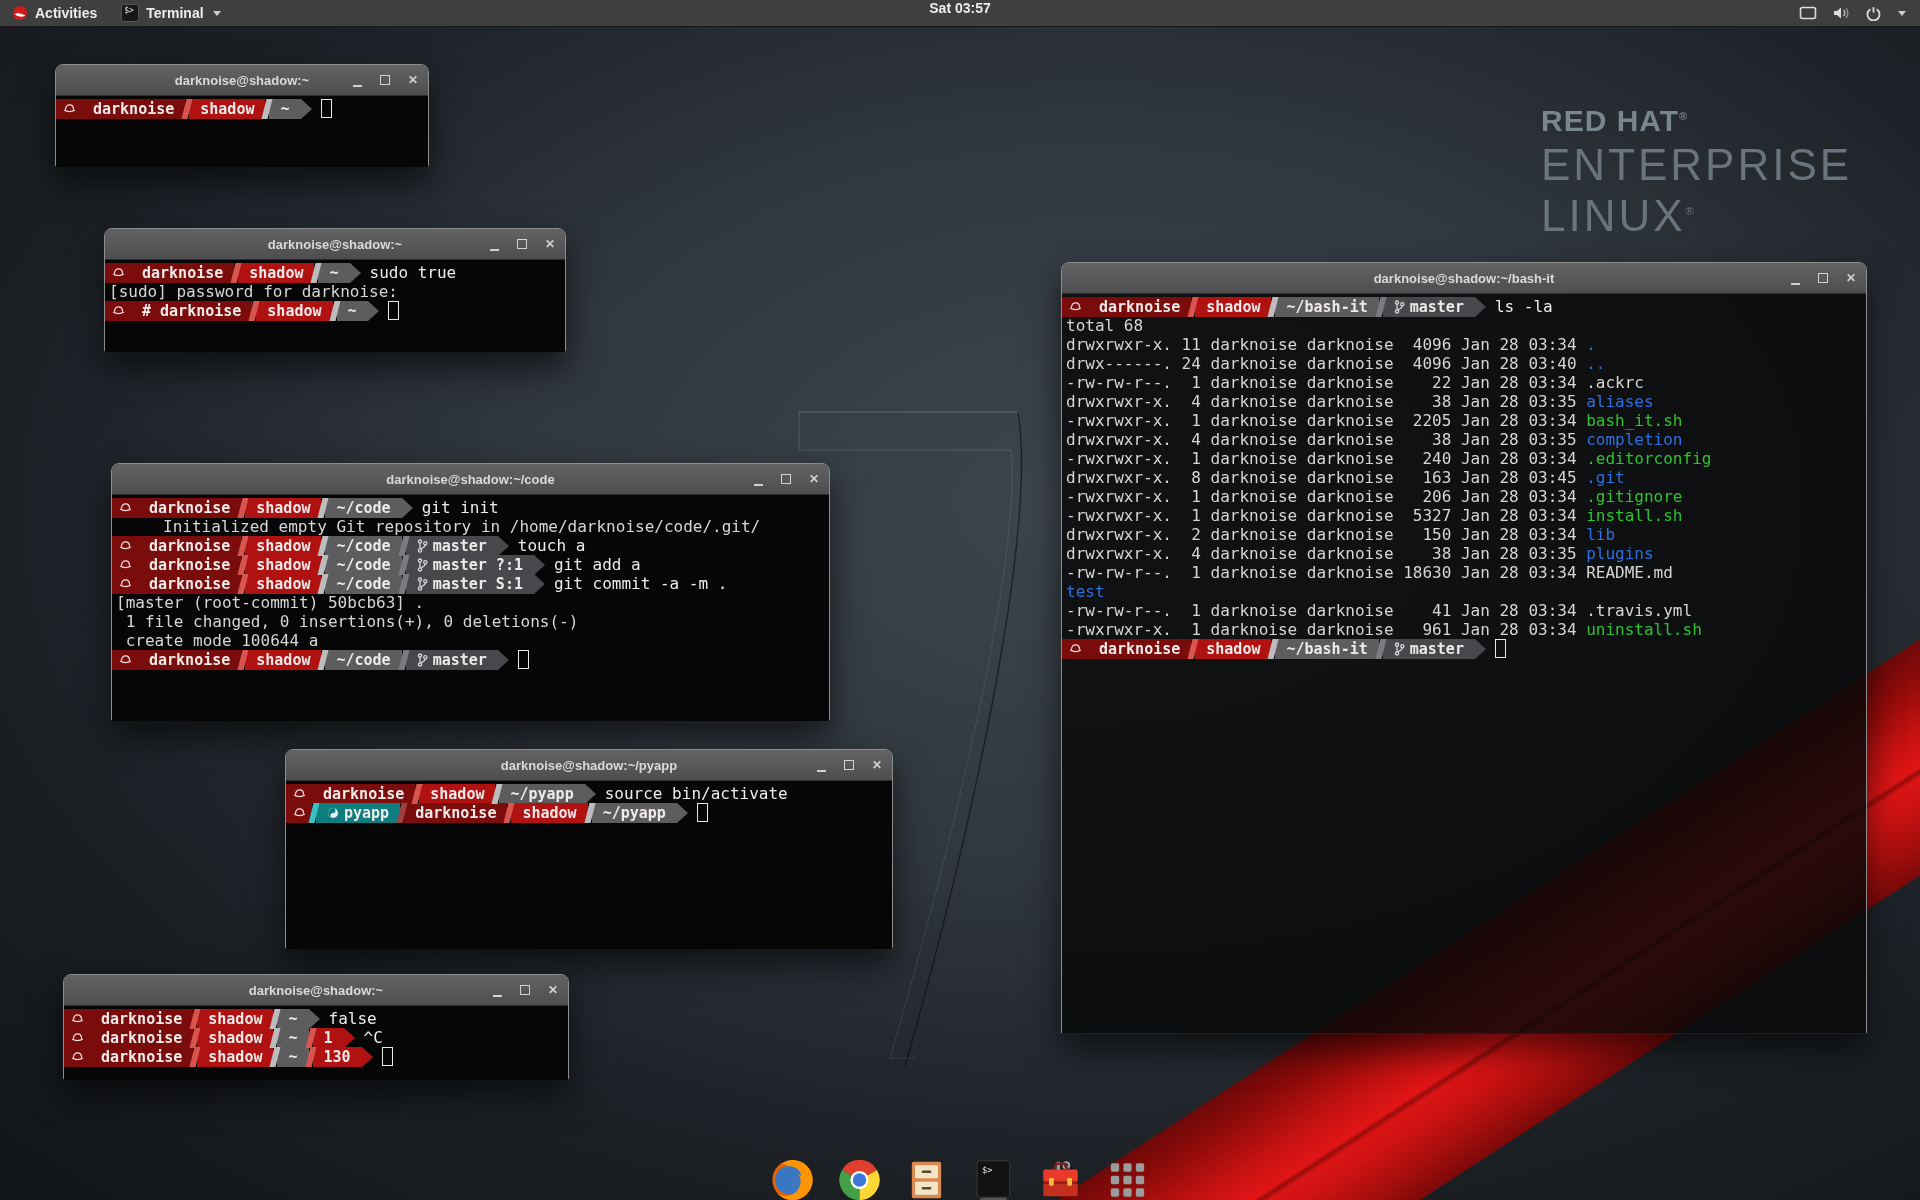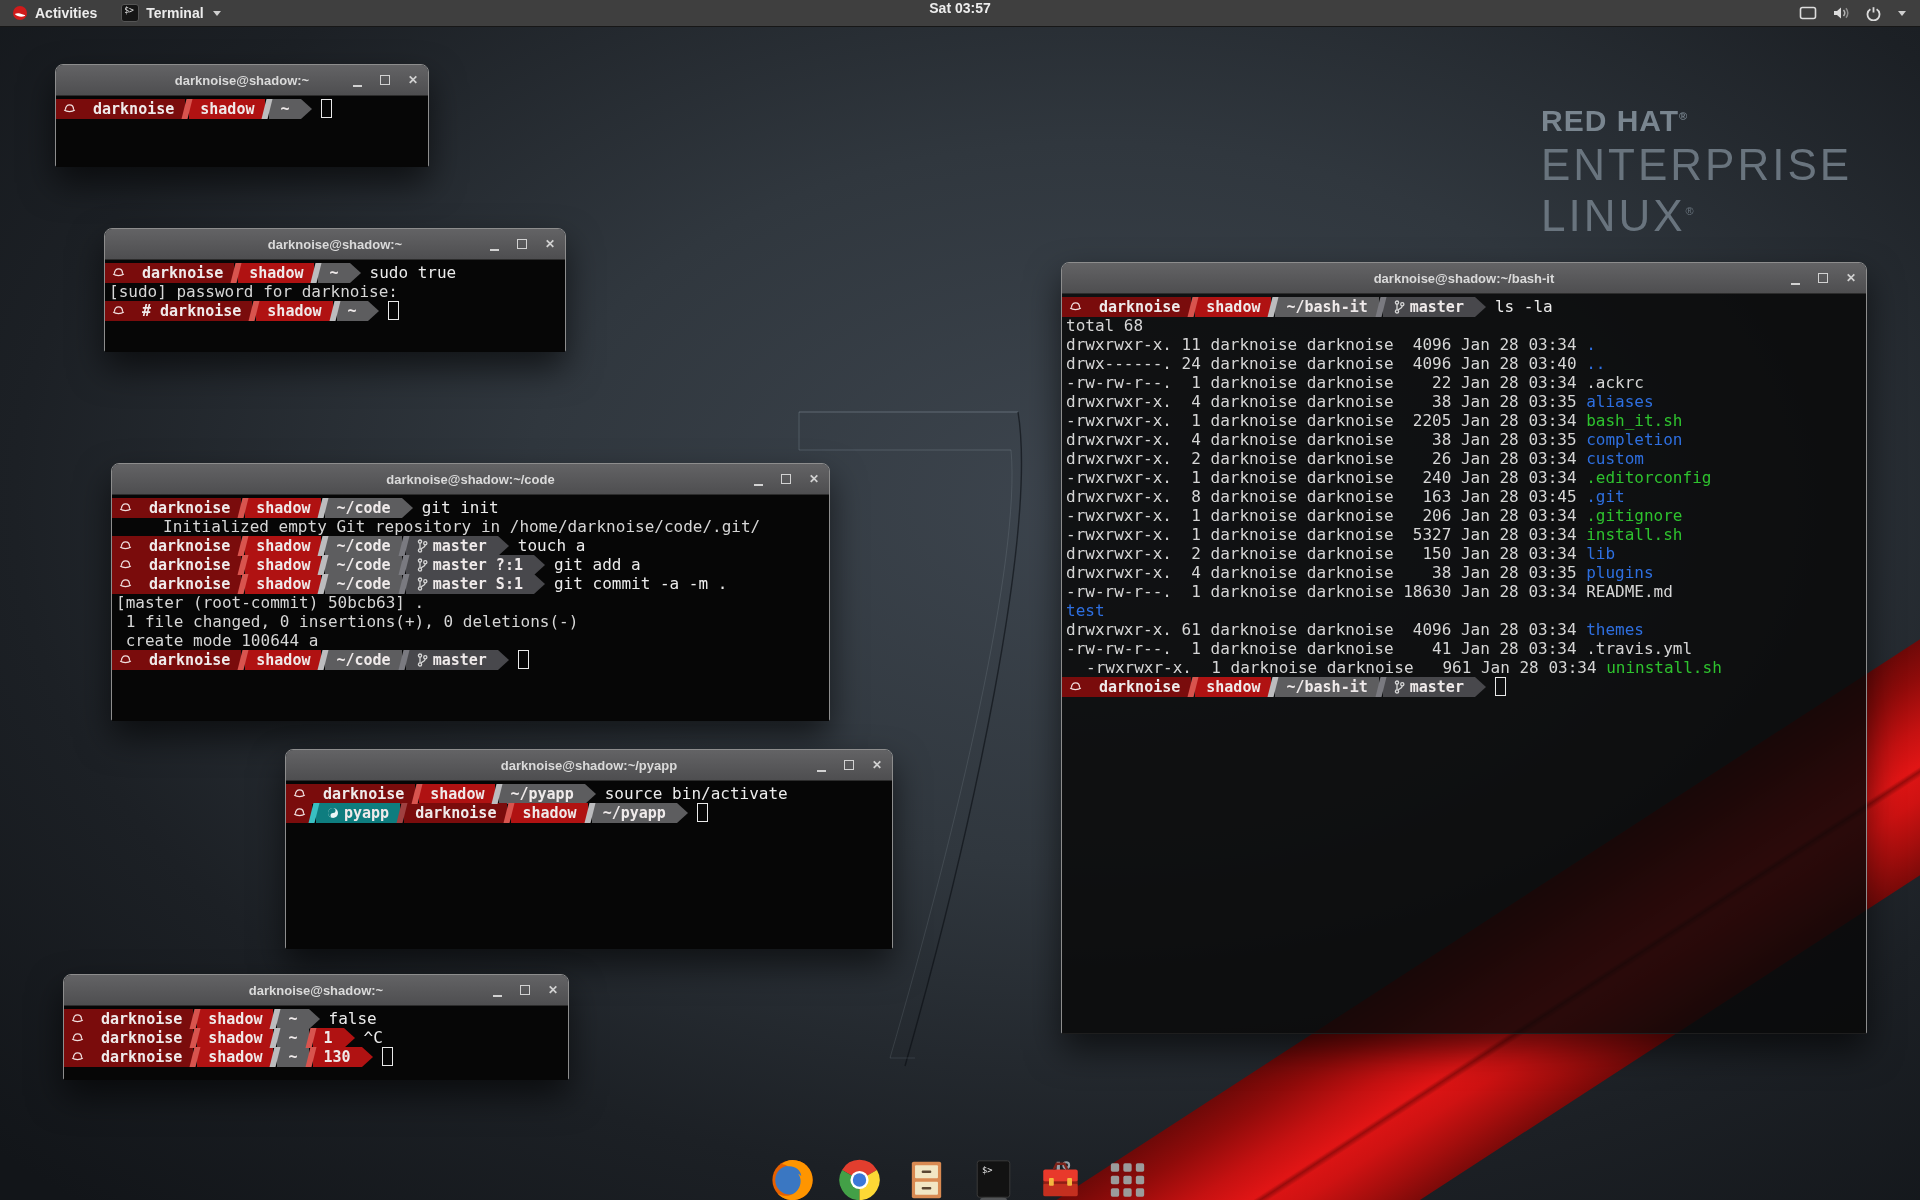--- a/index.html
+++ b/index.html
@@ -318,32 +318,30 @@
                 <path d="M3 4.2v5.6M8.3 5.8c0 2.4-2.6 3-4.2 4"></path>
               </g>
             </svg>master</span><span class="parrow" style="border-left-color: rgb(72, 72, 76);"></span><span class="cmd">ls -la</span></div>
         <div class="tline out"><span style="color: rgb(214, 214, 214);">total 68</span></div>
         <div class="tline out"><span style="color: rgb(214, 214, 214);">drwxrwxr-x. 11 darknoise darknoise  4096 Jan 28 03:34 </span><span style="color: rgb(46, 111, 224);">.</span></div>
         <div class="tline out"><span style="color: rgb(214, 214, 214);">drwx------. 24 darknoise darknoise  4096 Jan 28 03:40 </span><span style="color: rgb(46, 111, 224);">..</span></div>
         <div class="tline out"><span style="color: rgb(214, 214, 214);">-rw-rw-r--.  1 darknoise darknoise    22 Jan 28 03:34 .ackrc</span></div>
         <div class="tline out"><span style="color: rgb(214, 214, 214);">drwxrwxr-x.  4 darknoise darknoise    38 Jan 28 03:35 </span><span style="color: rgb(46, 111, 224);">aliases</span></div>
         <div class="tline out"><span style="color: rgb(214, 214, 214);">-rwxrwxr-x.  1 darknoise darknoise  2205 Jan 28 03:34 </span><span style="color: rgb(46, 194, 46);">bash_it.sh</span></div>
         <div class="tline out"><span style="color: rgb(214, 214, 214);">drwxrwxr-x.  4 darknoise darknoise    38 Jan 28 03:35 </span><span style="color: rgb(46, 111, 224);">completion</span></div>
-        <div class="tline out"><span style="color: rgb(214, 214, 214);">drwxrwxr-x.  2 darknoise darknoise    26 Jan 28 03:34 </span><span style="color: rgb(46, 111, 224);">custom</span></div>
         <div class="tline out"><span style="color: rgb(214, 214, 214);">-rwxrwxr-x.  1 darknoise darknoise   240 Jan 28 03:34 </span><span style="color: rgb(46, 194, 46);">.editorconfig</span></div>
         <div class="tline out"><span style="color: rgb(214, 214, 214);">drwxrwxr-x.  8 darknoise darknoise   163 Jan 28 03:45 </span><span style="color: rgb(46, 111, 224);">.git</span></div>
         <div class="tline out"><span style="color: rgb(214, 214, 214);">-rwxrwxr-x.  1 darknoise darknoise   206 Jan 28 03:34 </span><span style="color: rgb(46, 194, 46);">.gitignore</span></div>
         <div class="tline out"><span style="color: rgb(214, 214, 214);">-rwxrwxr-x.  1 darknoise darknoise  5327 Jan 28 03:34 </span><span style="color: rgb(46, 194, 46);">install.sh</span></div>
         <div class="tline out"><span style="color: rgb(214, 214, 214);">drwxrwxr-x.  2 darknoise darknoise   150 Jan 28 03:34 </span><span style="color: rgb(46, 111, 224);">lib</span></div>
         <div class="tline out"><span style="color: rgb(214, 214, 214);">drwxrwxr-x.  4 darknoise darknoise    38 Jan 28 03:35 </span><span style="color: rgb(46, 111, 224);">plugins</span></div>
         <div class="tline out"><span style="color: rgb(214, 214, 214);">-rw-rw-r--.  1 darknoise darknoise 18630 Jan 28 03:34 README.md</span></div>
         <div class="tline out"><span style="color: rgb(46, 111, 224);">test</span></div>
-        <div class="tline out"><span style="color: rgb(214, 214, 214);">drwxrwxr-x. 61 darknoise darknoise  4096 Jan 28 03:34 </span><span style="color: rgb(46, 111, 224);">themes</span></div>
         <div class="tline out"><span style="color: rgb(214, 214, 214);">-rw-rw-r--.  1 darknoise darknoise    41 Jan 28 03:34 .travis.yml</span></div>
-        <div class="tline out"><span style="color: rgb(214, 214, 214); margin-left: 20px;">-rwxrwxr-x.  1 darknoise darknoise   961 Jan 28 03:34 </span><span style="color: rgb(46, 194, 46);">uninstall.sh</span></div>
+        <div class="tline out"><span style="color: rgb(214, 214, 214);">-rwxrwxr-x.  1 darknoise darknoise   961 Jan 28 03:34 </span><span style="color: rgb(46, 194, 46);">uninstall.sh</span></div>
         <div class="tline"><span class="pseg stub" style="background: rgb(122, 12, 12);"><svg width="13" height="13" viewBox="0 0 16 16">
               <path d="M3 9.6C3 5.8 5.2 3.6 8 3.6s5 2.2 5 6" fill="none" stroke="#f0dede" stroke-width="1.5"></path>
               <path d="M1.4 9.9c3.6 2.6 9.6 2.6 13.2 0" stroke="#f0dede" stroke-width="1.5" fill="none"></path>
             </svg></span><span class="pseg" style="background: rgb(122, 12, 12);">darknoise</span><span class="slash" style="background: rgb(216, 84, 78);"></span><span class="pseg" style="background: rgb(176, 18, 18);">shadow</span><span class="slash" style="background: rgb(188, 188, 190);"></span><span class="pseg" style="background: rgb(93, 93, 95);">~/bash-it</span><span class="slash" style="background: rgb(122, 122, 128);"></span><span class="pseg" style="background: rgb(72, 72, 76);"><svg width="11" height="14" viewBox="0 0 11 14">
               <g stroke="#d8d8d8" stroke-width="1.3" fill="none">
                 <circle cx="3" cy="2.6" r="1.6"></circle>
                 <circle cx="3" cy="11.4" r="1.6"></circle>
                 <circle cx="8.3" cy="4.2" r="1.6"></circle>
                 <path d="M3 4.2v5.6M8.3 5.8c0 2.4-2.6 3-4.2 4"></path>
               </g>

